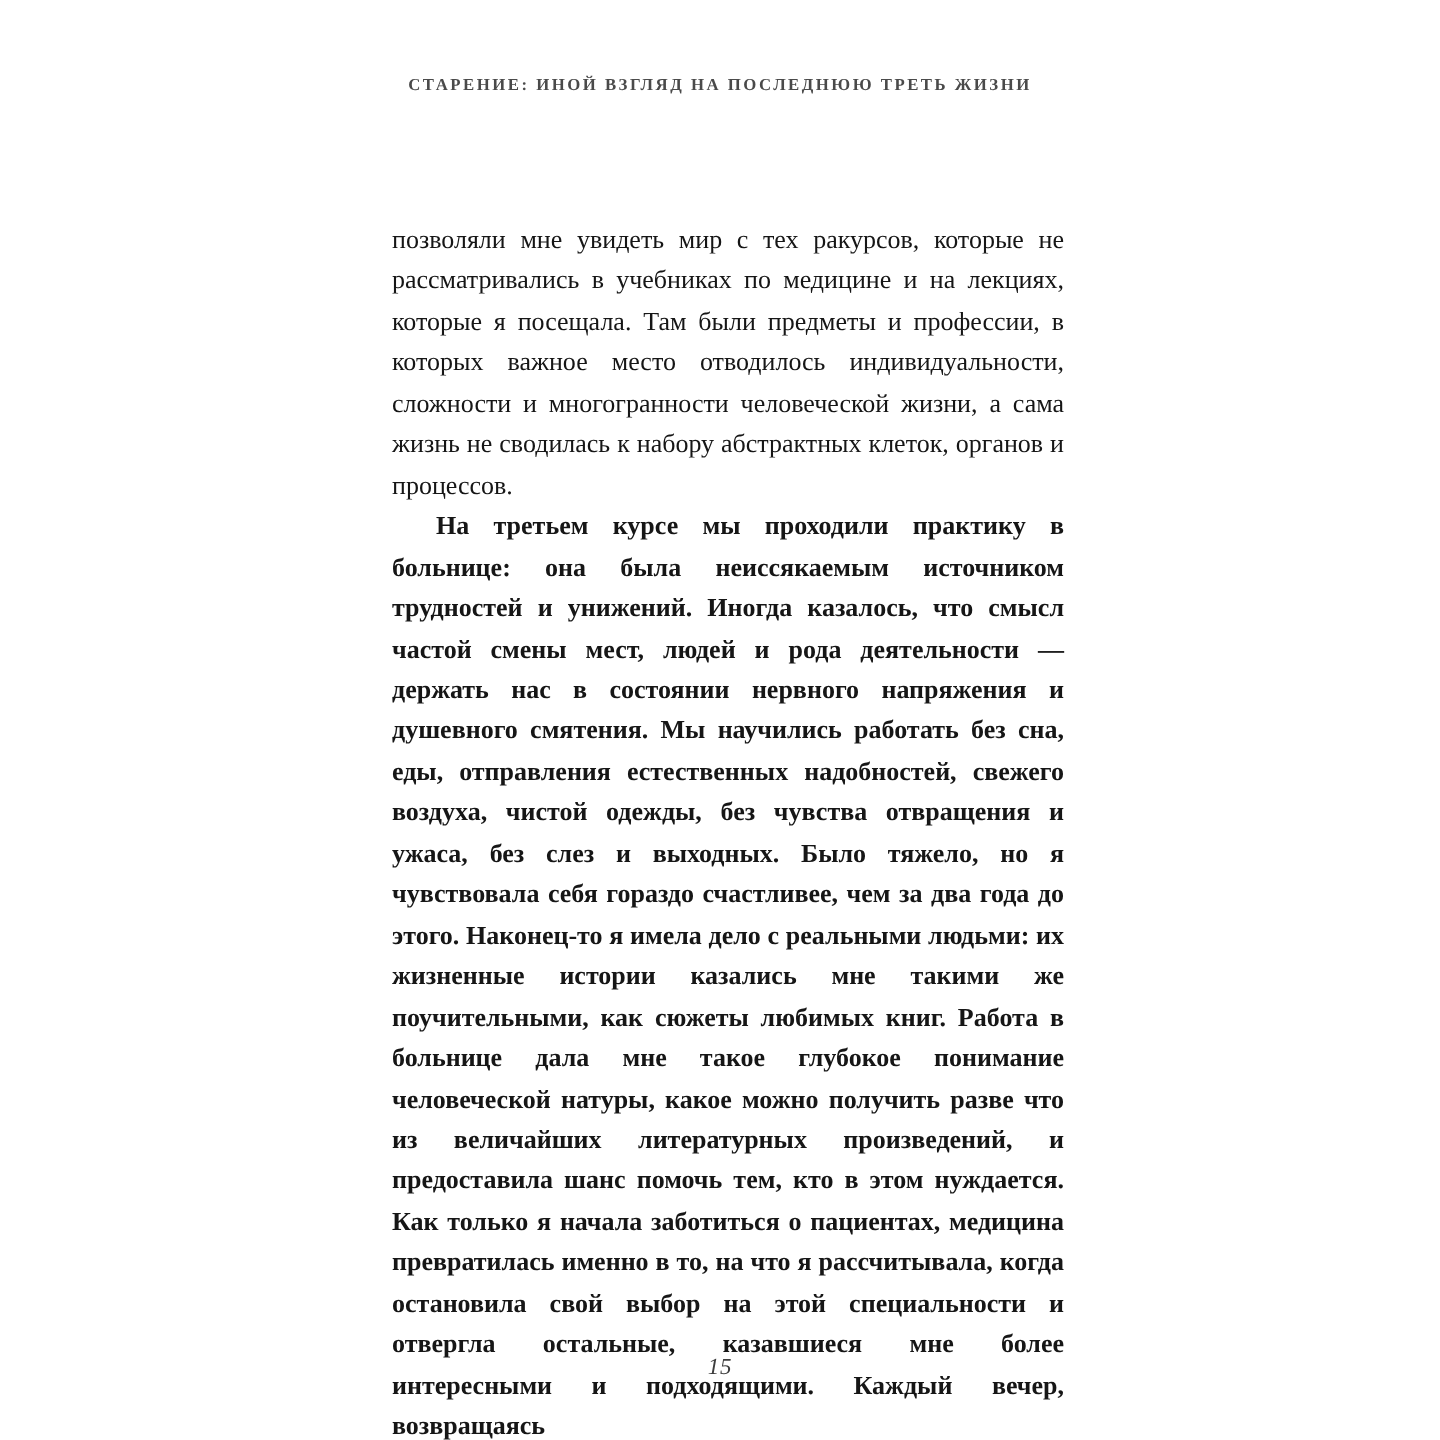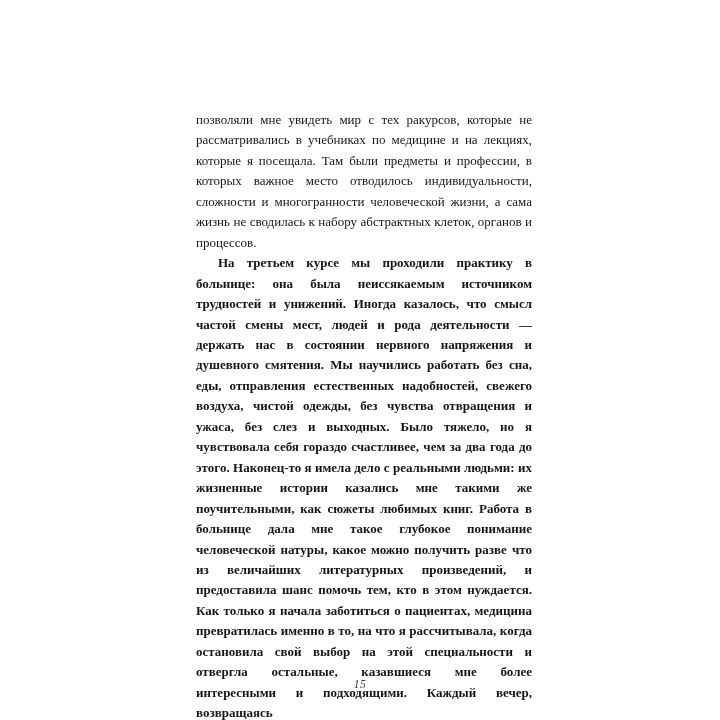--- a/index.html
+++ b/index.html
@@ -82,20 +82,21 @@
     font-size: 11.5px;
     color: #3d3d3d;
     letter-spacing: 0.4px;
   }
 </style>
 </head>
 <body>
 
 <div class="page">
 
+  <div class="running-head">СТАРЕНИЕ: ИНОЙ ВЗГЛЯД НА ПОСЛЕДНЮЮ ТРЕТЬ ЖИЗНИ</div>
 
   <div class="text-block">
     <p class="para para-1">позволяли мне увидеть мир с тех ракурсов, которые не рассматривались в учебниках по медицине и на лекциях, которые я посещала. Там были предметы и профессии, в которых важное место отводилось индивидуальности, сложности и многогранности человеческой жизни, а сама жизнь не сводилась к набору абстрактных клеток, органов и процессов.</p>
     <p class="para para-2">На третьем курсе мы проходили практику в больнице: она была неиссякаемым источником трудностей и унижений. Иногда казалось, что смысл частой смены мест, людей и рода деятельности — держать нас в состоянии нервного напряжения и душевного смятения. Мы научились работать без сна, еды, отправления естественных надобностей, свежего воздуха, чистой одежды, без чувства отвращения и ужаса, без слез и выходных. Было тяжело, но я чувствовала себя гораздо счастливее, чем за два года до этого. Наконец-то я имела дело с реальными людьми: их жизненные истории казались мне такими же поучительными, как сюжеты любимых книг. Работа в больнице дала мне такое глубокое понимание человеческой натуры, какое можно получить разве что из величайших литературных произведений, и предоставила шанс помочь тем, кто в этом нуждается. Как только я начала заботиться о пациентах, медицина превратилась именно в то, на что я рассчитывала, когда остановила свой выбор на этой специальности и отвергла остальные, казавшиеся мне более интересными и подходящими. Каждый вечер, возвращаясь</p>
   </div>
 
   <div class="folio">15</div>
 
 </div>
 

